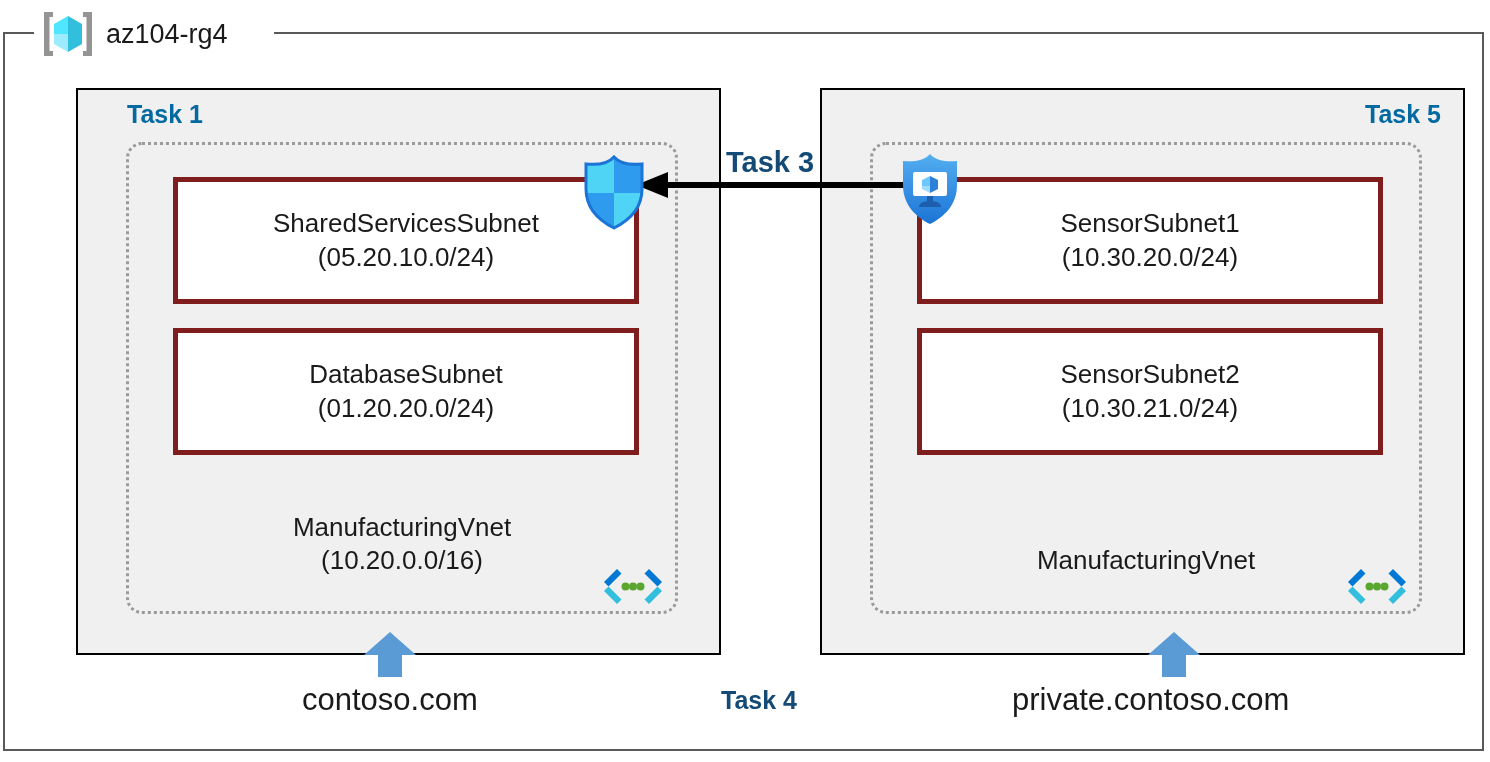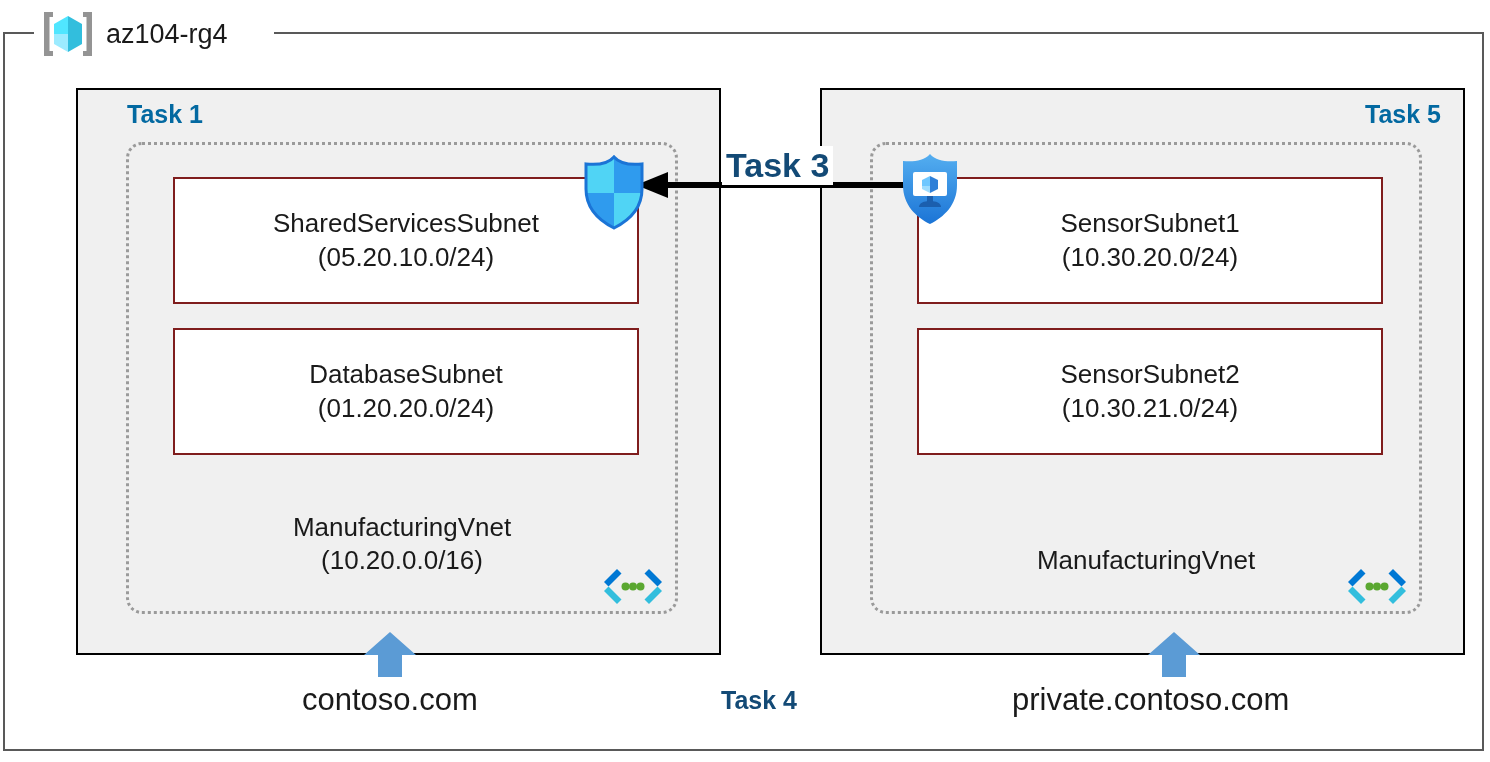--- a/index.html
+++ b/index.html
@@ -103,21 +103,21 @@
     line-height: 1.27;
     color: #1a1a1a;
   }
 
   
   .subnet-box {
     position: absolute;
     left: 44px;
     width: 466px;
     height: 127px;
-    border: 2px solid #7f1d1d;
+    border: 5px solid #7f1d1d;
     background: #ffffff;
     box-sizing: border-box;
     display: flex;
     flex-direction: column;
     align-items: center;
     justify-content: center;
   }
   .subnet-box.row1 { top: 32px; }
   .subnet-box.row2 { top: 183px; }
   .subnet-name, .subnet-cidr {
@@ -146,21 +146,21 @@
     position: absolute;
     left: 636px;
     top: 170px;
     width: 276px;
     height: 30px;
   }
   #task3-label {
     position: absolute;
     left: 722px;
     top: 146px;
-    font-size: 34px;
+    font-size: 29px;
     font-weight: bold;
     color: #134a76;
     background: #ffffff;
     padding: 0 4px;
     white-space: nowrap;
   }
 
   
   .dns-arrow {
     position: absolute;

